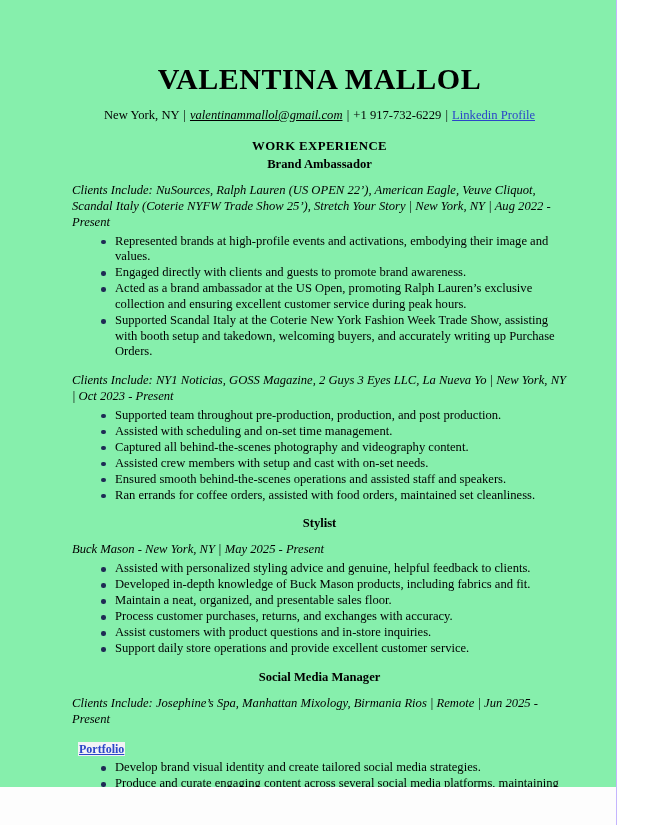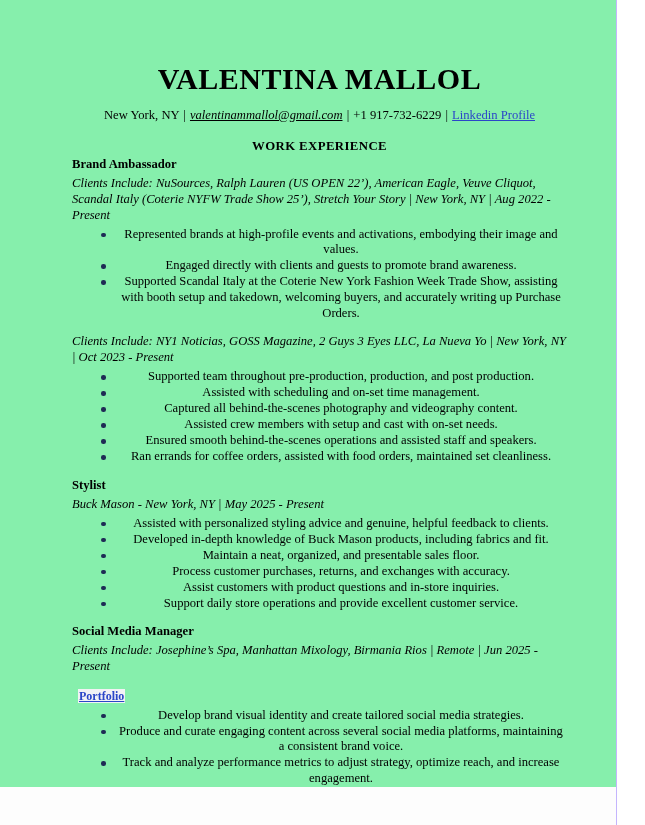--- a/index.html
+++ b/index.html
@@ -57,45 +57,45 @@
     letter-spacing: 0.4px;
     margin-top: 16px;
   }
   .job { margin-top: 0; }
   .job + .job { margin-top: 13px; }
   .job-title {
     font-size: 12.6px;
     font-weight: bold;
     line-height: 1.25;
     margin-top: 3px;
+    text-align: center;
   }
   .job-meta {
     font-size: 12.6px;
     font-style: italic;
     line-height: 1.27;
-    margin-top: 3px;
+    margin-top: 10px;
   }
   .portfolio-line {
     font-size: 12px;
     line-height: 1.3;
     margin-top: 14px;
     padding-left: 6px;
   }
   .portfolio-link {
     color: #2b46c8;
     font-weight: bold;
     text-decoration: underline;
     background: #f2f2f5;
     padding: 0 1px;
   }
   ul.bullets {
     list-style: none;
     margin: 3px 0 0 0;
     padding: 0;
-    text-align: center;
   }
   ul.bullets li {
     position: relative;
     font-size: 12.6px;
     line-height: 1.235;
     padding-left: 43px;
     margin-bottom: 0.5px;
   }
   ul.bullets li::before {
     content: "";
@@ -136,20 +136,21 @@
 
     <div class="section-title">WORK EXPERIENCE</div>
 
     <div id="jobs-container">
         <div class="job">
           <div class="job-title">Brand Ambassador</div>
           <div class="job-meta">Clients Include: NuSources, Ralph Lauren (US OPEN 22’), American Eagle, Veuve Cliquot, Scandal Italy (Coterie NYFW Trade Show 25’), Stretch Your Story  | New York, NY | Aug 2022 - Present</div>
           <ul class="bullets">
             <li>Represented brands at high-profile events and activations, embodying their image and values.</li>
             <li>Engaged directly with clients and guests to promote brand awareness.</li>
+            <li>Acted as a brand ambassador at the US Open, promoting Ralph Lauren’s exclusive collection and ensuring excellent customer service during peak hours.</li>
             <li>Supported Scandal Italy at the Coterie New York Fashion Week Trade Show, assisting with booth setup and takedown, welcoming buyers, and accurately writing up Purchase Orders.</li>
           </ul>
         </div>
         <div class="job">
           <div class="job-meta">Clients Include: NY1 Noticias, GOSS Magazine, 2 Guys 3 Eyes LLC, La Nueva Yo | New York, NY | Oct 2023 - Present</div>
           <ul class="bullets">
             <li>Supported team throughout pre-production, production, and post production.</li>
             <li>Assisted with scheduling and on-set time management.</li>
             <li>Captured all behind-the-scenes photography and videography content.</li>
             <li>Assisted crew members with setup and cast with on-set needs.</li>

